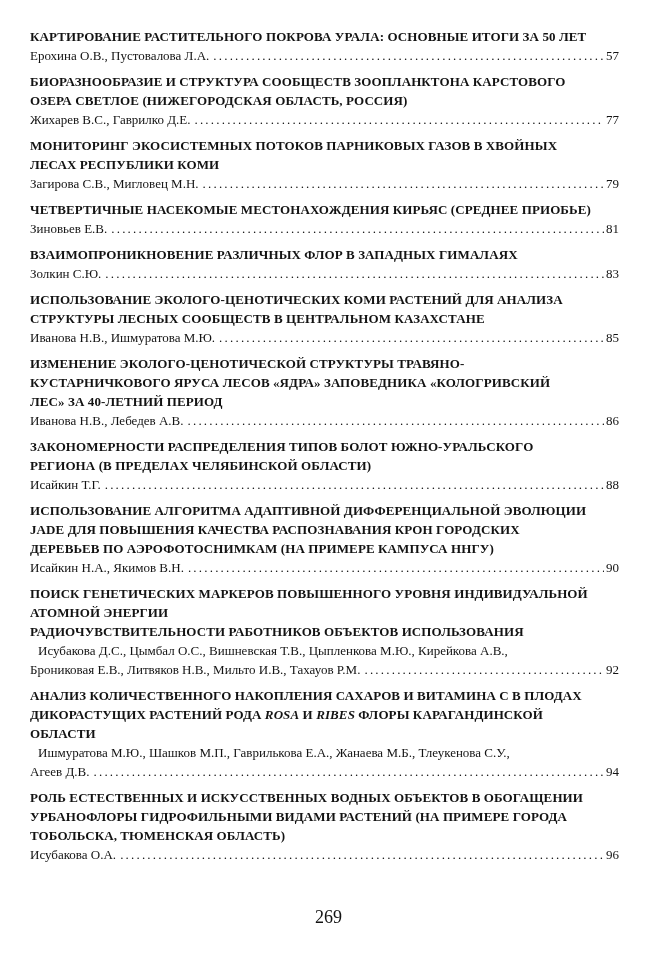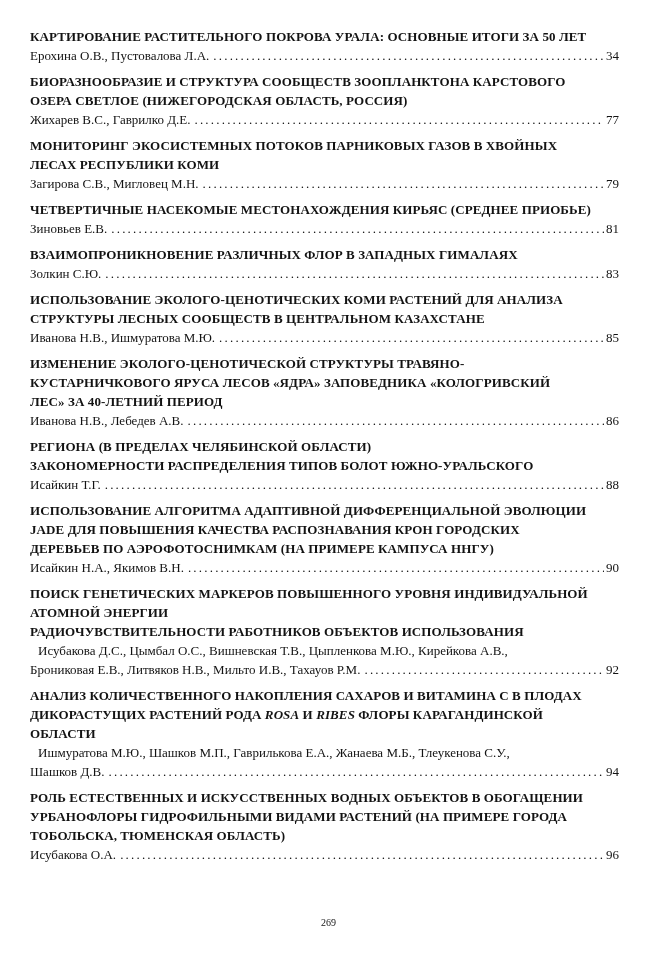--- a/index.html
+++ b/index.html
@@ -70,34 +70,34 @@
   .pagenum {
     flex: 0 0 auto;
     text-align: right;
   }
   .footer {
     position: absolute;
     left: 0;
     bottom: 32px;
     width: 100%;
     text-align: center;
-    font-size: 10px;
+    font-size: 18px;
   }
 </style>
 </head>
 <body>
 
 <div class="page">
   <div class="toc-list">
       <div class="entry">
         <div class="title-line">КАРТИРОВАНИЕ РАСТИТЕЛЬНОГО ПОКРОВА УРАЛА: ОСНОВНЫЕ ИТОГИ ЗА 50 ЛЕТ</div>
         <div class="authors-row">
           <span class="authors-text">Ерохина О.В., Пустовалова Л.А.</span>
           <span class="dots"></span>
-          <span class="pagenum">34</span>
+          <span class="pagenum">57</span>
         </div>
       </div>
       <div class="entry">
         <div class="title-line">БИОРАЗНООБРАЗИЕ И СТРУКТУРА СООБЩЕСТВ ЗООПЛАНКТОНА КАРСТОВОГО</div>
         <div class="title-line">ОЗЕРА СВЕТЛОЕ (НИЖЕГОРОДСКАЯ ОБЛАСТЬ, РОССИЯ)</div>
         <div class="authors-row">
           <span class="authors-text">Жихарев В.С., Гаврилко Д.Е.</span>
           <span class="dots"></span>
           <span class="pagenum">77</span>
         </div>
@@ -140,22 +140,22 @@
         <div class="title-line">ИЗМЕНЕНИЕ ЭКОЛОГО-ЦЕНОТИЧЕСКОЙ СТРУКТУРЫ ТРАВЯНО-</div>
         <div class="title-line">КУСТАРНИЧКОВОГО ЯРУСА ЛЕСОВ «ЯДРА» ЗАПОВЕДНИКА «КОЛОГРИВСКИЙ</div>
         <div class="title-line">ЛЕС» ЗА 40-ЛЕТНИЙ ПЕРИОД</div>
         <div class="authors-row">
           <span class="authors-text">Иванова Н.В., Лебедев А.В.</span>
           <span class="dots"></span>
           <span class="pagenum">86</span>
         </div>
       </div>
       <div class="entry">
+        <div class="title-line">ЗАКОНОМЕРНОСТИ РАСПРЕДЕЛЕНИЯ ТИПОВ БОЛОТ ЮЖНО-УРАЛЬСКОГО</div>
         <div class="title-line">РЕГИОНА (В ПРЕДЕЛАХ ЧЕЛЯБИНСКОЙ ОБЛАСТИ)</div>
-        <div class="title-line">ЗАКОНОМЕРНОСТИ РАСПРЕДЕЛЕНИЯ ТИПОВ БОЛОТ ЮЖНО-УРАЛЬСКОГО</div>
         <div class="authors-row">
           <span class="authors-text">Исайкин Т.Г.</span>
           <span class="dots"></span>
           <span class="pagenum">88</span>
         </div>
       </div>
       <div class="entry">
         <div class="title-line">ИСПОЛЬЗОВАНИЕ АЛГОРИТМА АДАПТИВНОЙ ДИФФЕРЕНЦИАЛЬНОЙ ЭВОЛЮЦИИ</div>
         <div class="title-line">JADE ДЛЯ ПОВЫШЕНИЯ КАЧЕСТВА РАСПОЗНАВАНИЯ КРОН ГОРОДСКИХ</div>
         <div class="title-line">ДЕРЕВЬЕВ ПО АЭРОФОТОСНИМКАМ (НА ПРИМЕРЕ КАМПУСА ННГУ)</div>
@@ -175,21 +175,21 @@
           <span class="dots"></span>
           <span class="pagenum">92</span>
         </div>
       </div>
       <div class="entry">
         <div class="title-line">АНАЛИЗ КОЛИЧЕСТВЕННОГО НАКОПЛЕНИЯ САХАРОВ И ВИТАМИНА С В ПЛОДАХ</div>
         <div class="title-line">ДИКОРАСТУЩИХ РАСТЕНИЙ РОДА <i>ROSA</i> И <i>RIBES</i> ФЛОРЫ КАРАГАНДИНСКОЙ</div>
         <div class="title-line">ОБЛАСТИ</div>
         <div class="authors-line">Ишмуратова М.Ю., Шашков М.П., Гаврилькова Е.А., Жанаева М.Б., Тлеукенова С.У.,</div>
         <div class="authors-row">
-          <span class="authors-text">Шашков Д.В.</span>
+          <span class="authors-text">Агеев Д.В.</span>
           <span class="dots"></span>
           <span class="pagenum">94</span>
         </div>
       </div>
       <div class="entry">
         <div class="title-line">РОЛЬ ЕСТЕСТВЕННЫХ И ИСКУССТВЕННЫХ ВОДНЫХ ОБЪЕКТОВ В ОБОГАЩЕНИИ</div>
         <div class="title-line">УРБАНОФЛОРЫ ГИДРОФИЛЬНЫМИ ВИДАМИ РАСТЕНИЙ (НА ПРИМЕРЕ ГОРОДА</div>
         <div class="title-line">ТОБОЛЬСКА, ТЮМЕНСКАЯ ОБЛАСТЬ)</div>
         <div class="authors-row">
           <span class="authors-text">Исубакова О.А.</span>

